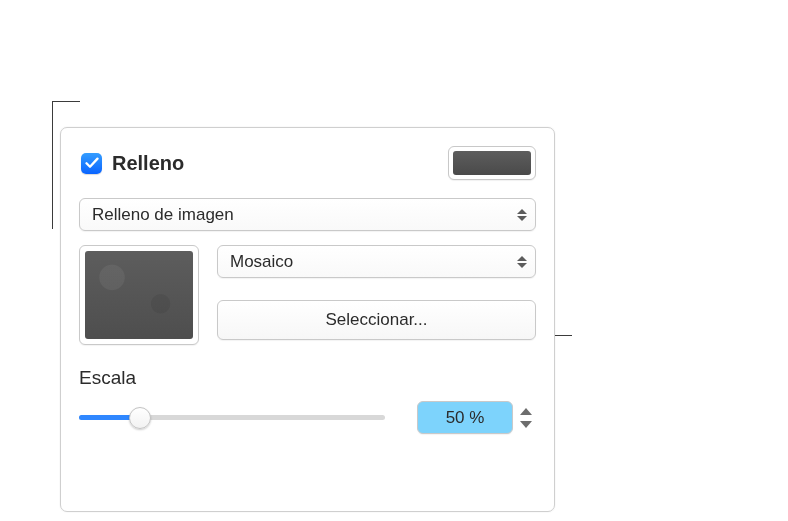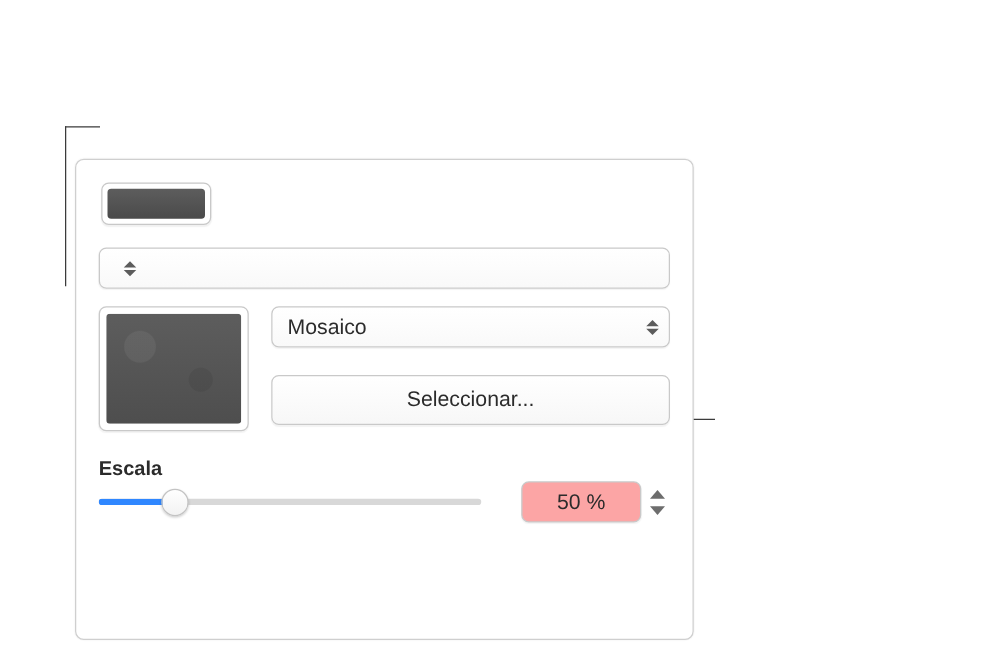--- a/index.html
+++ b/index.html
@@ -162,23 +162,24 @@
       box-shadow: 0 1px 1px rgba(0,0,0,0.05);
       display: flex;
       align-items: center;
       justify-content: center;
       font-size: 17px;
       color: #2b2b2b;
       margin-top: 22px;
     }
     
     .scale-label {
-      font-size: 16px;
-      font-weight: 700;
-      color: #2b2b2b;
+      font-size: 19px;
+      font-weight: 400;
+      color: #2b2b2b;
+      margin-bottom: 12px;
     }
     .scale-row {
       display: flex;
       align-items: center;
       gap: 32px;
     }
     .slider-wrap {
       flex: 1;
       position: relative;
       height: 22px;
@@ -212,21 +213,21 @@
     .value-stepper {
       display: flex;
       align-items: center;
       gap: 0;
     }
     .value-field {
       width: 96px;
       height: 33px;
       border: 1px solid #c9c9c9;
       border-radius: 6px;
-      background: #fca5a5;
+      background: #7dd3fc;
       display: flex;
       align-items: center;
       justify-content: center;
       font-size: 17px;
       color: #2b2b2b;
       box-shadow: 0 1px 1px rgba(0,0,0,0.05);
     }
     .stepper {
       margin-left: 3px;
       width: 20px;
@@ -248,27 +249,36 @@
   </style>
 </head>
 <body>
 
 <div class="callout-line-left"></div>
 <div class="callout-line-right"></div>
 
 <div class="panel">
 
   <div class="section-header">
+    <div class="chk-label">
+      <div class="mac-checkbox">
+        <svg width="14" height="12" viewBox="0 0 14 12">
+          <path d="M1.5 6.2 L5 9.8 L12.5 1.6" stroke="#ffffff" stroke-width="2.3" fill="none" stroke-linecap="round" stroke-linejoin="round"></path>
+        </svg>
+      </div>
+      <span class="section-title">Relleno</span>
+    </div>
     <div class="color-well">
       <div class="color-well-inner"></div>
     </div>
   </div>
 
   <div class="fill-type-row">
     <div class="popup full">
+      <span>Relleno de imagen</span>
       <span class="popup-chevron">
         <span class="chev-up"></span>
         <span class="chev-down"></span>
       </span>
     </div>
   </div>
 
   <div class="image-row">
     <div class="image-well">
       <div class="image-well-inner"></div>

